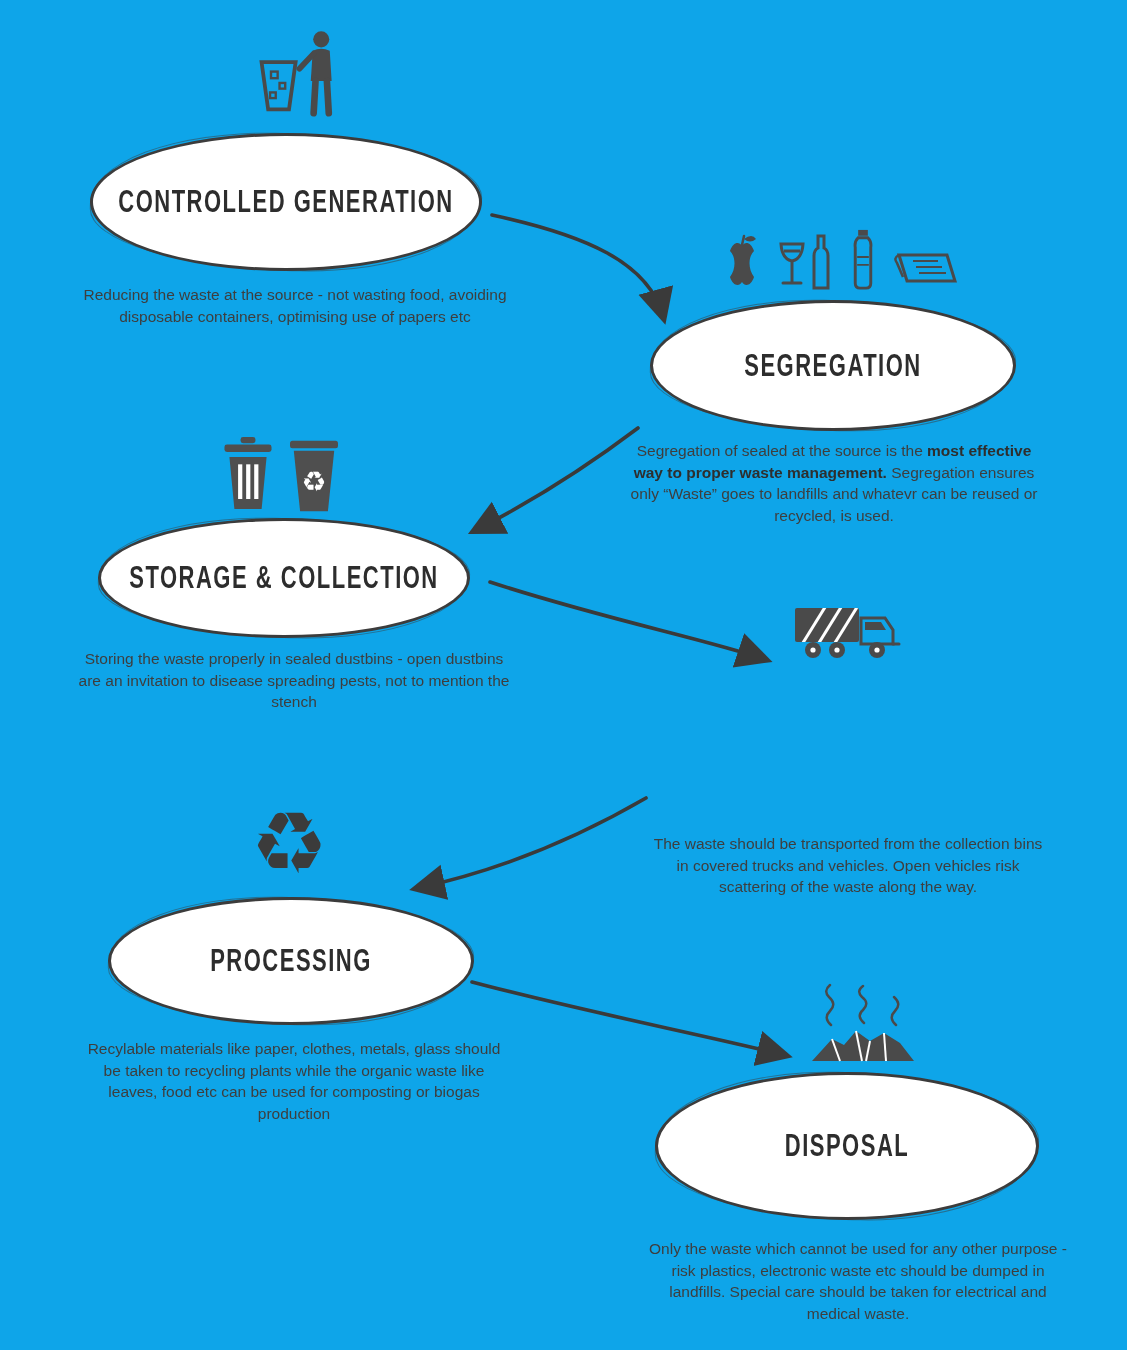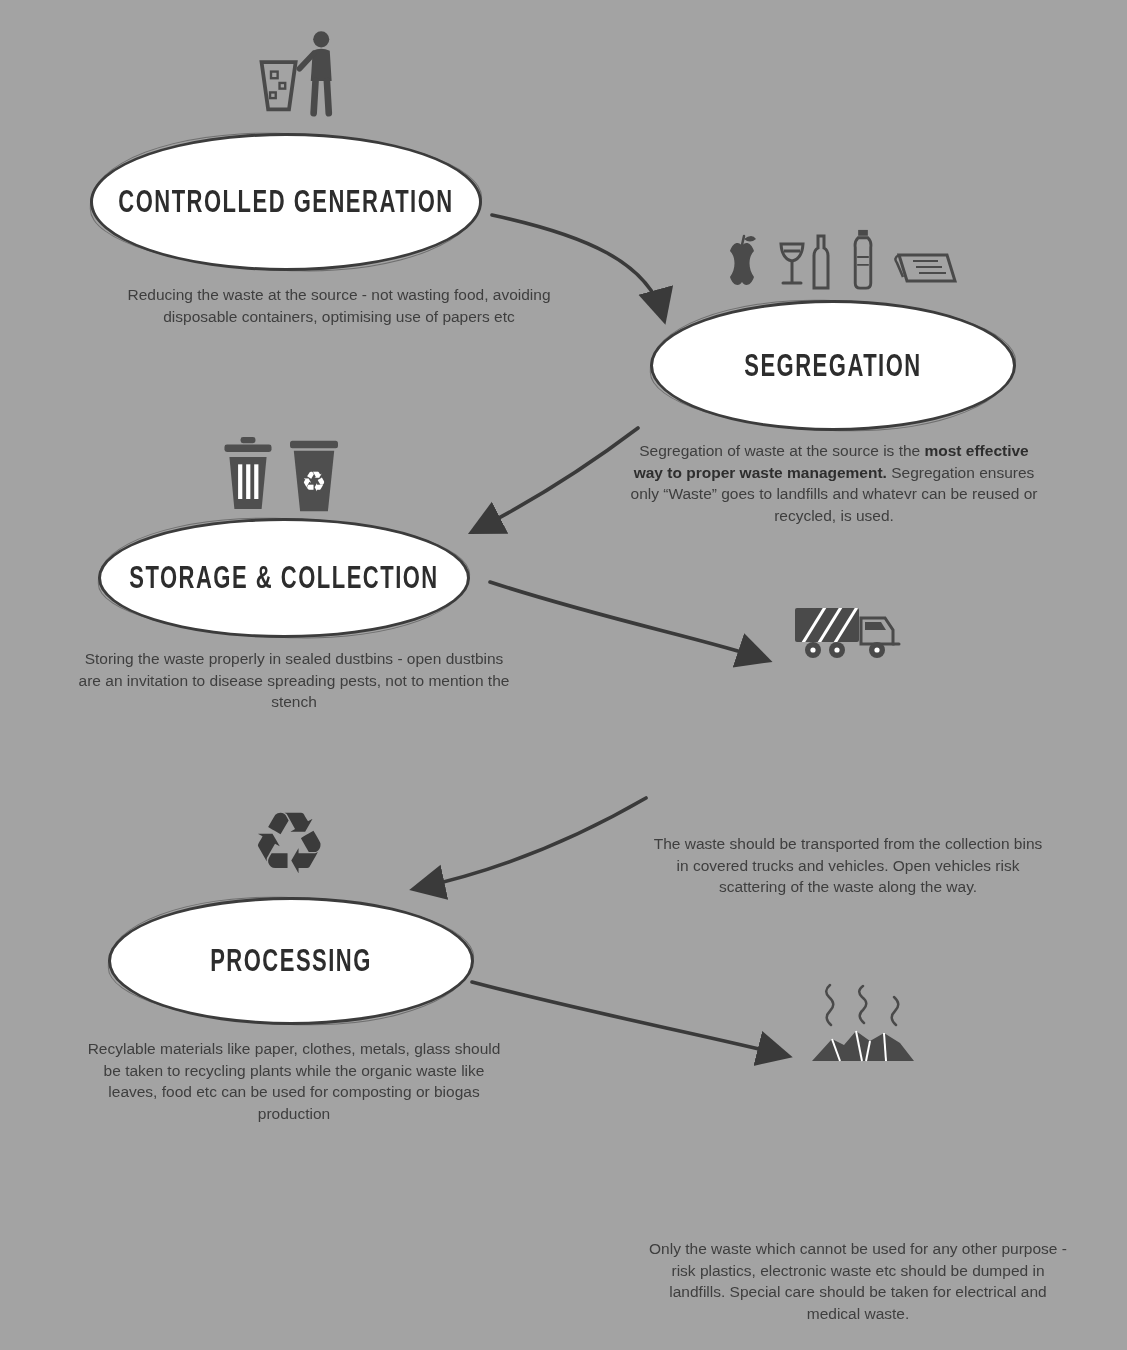--- a/index.html
+++ b/index.html
@@ -1,17 +1,17 @@
 <!DOCTYPE html>
 <html><head>
 <meta charset="utf-8">
 <style>
   html,body { margin:0; padding:0; background:#ffffff; }
   .canvas {
-    position:relative; width:1127px; height:1350px; background:#a3a3a3;
+    position:relative; width:1127px; height:1350px; background:#0ea5e9;
     font-family:"Liberation Sans", sans-serif; color:#3f3f3f; overflow:hidden;
   }
   .arrows { position:absolute; left:0; top:0; pointer-events:none; }
   .arrows path.flow { fill:none; stroke:#3a3a3a; stroke-width:3.6; stroke-linecap:round; }
 
   .ellipse {
     position:absolute; border:3px solid #3c3c3c; border-radius:50%;
     display:flex; align-items:center; justify-content:center; background:#fff;
   }
   .ellipse::before {
@@ -64,21 +64,21 @@
       <circle cx="72" cy="12" r="8.5" fill="#4a4a4a"></circle>
       <path d="M63 24 Q72 20 81 24 L83 56 H61 Z" fill="#4a4a4a"></path>
       <path d="M64 27 L49 43" stroke="#4a4a4a" stroke-width="6" stroke-linecap="round"></path>
       <path d="M66 56 L64 90" stroke="#4a4a4a" stroke-width="7" stroke-linecap="round"></path>
       <path d="M78 56 L80 90" stroke="#4a4a4a" stroke-width="7" stroke-linecap="round"></path>
     </svg>
   </div>
   <div class="ellipse" style="left:90px; top:133px; width:386px; height:132px;">
     <span class="title">CONTROLLED GENERATION</span>
   </div>
-  <div class="desc" style="left:80px; top:284px; width:430px;margin-left:44px;">Reducing the waste at the source - not wasting food, avoiding disposable containers, optimising use of papers etc</div>
+  <div class="desc" style="left:80px; top:284px; width:430px;">Reducing the waste at the source - not wasting food, avoiding disposable containers, optimising use of papers etc</div>
 
   <div class="icon" style="left:722px; top:224px; width:252px; height:68px; display:flex; align-items:flex-end; gap:14px;">
     <svg width="40" height="60" viewBox="0 0 40 58">
       <path d="M8 18 C11 9 17 8 20 13 C23 8 29 9 32 18 C26 24 26 36 32 44 C29 53 23 54 20 49 C17 54 11 53 8 44 C14 36 14 24 8 18 Z" fill="#4a4a4a"></path>
       <path d="M20 12 L22 3" stroke="#4a4a4a" stroke-width="2.5" stroke-linecap="round"></path>
       <path d="M22 6 Q30 0 34 6 Q28 11 22 6 Z" fill="#4a4a4a"></path>
     </svg>
     <svg width="58" height="66" viewBox="0 0 58 66">
       <path d="M38 62 V30 Q38 24 42 22 V10 H48 V22 Q52 24 52 30 V62 Z" fill="none" stroke="#4a4a4a" stroke-width="3"></path>
       <path d="M5 18 H27 Q26 33 16 35 Q6 33 5 18 Z" fill="none" stroke="#4a4a4a" stroke-width="3"></path>
@@ -94,21 +94,21 @@
     <svg width="70" height="48" viewBox="0 0 70 46">
       <path d="M7 10 H55 L63 36 H15 Z" fill="none" stroke="#4a4a4a" stroke-width="3"></path>
       <path d="M7 10 Q1 13 5 18 L11 32" fill="none" stroke="#4a4a4a" stroke-width="2.5"></path>
       <path d="M21 16 H46 M24 22 H50 M27 28 H54" stroke="#4a4a4a" stroke-width="2.2"></path>
     </svg>
   </div>
   <div class="ellipse" style="left:650px; top:300px; width:360px; height:125px;align-items:center;">
     <span class="title">SEGREGATION</span>
   </div>
   <div class="desc" style="left:630px; top:440px; width:408px;">
-    <span>Segregation of waste at the source is the </span><b>most effective way to proper waste management.</b><span> Segregation ensures only “Waste” goes to landfills and whatevr can be reused or recycled, is used.</span>
+    <span>Segregation of sealed at the source is the </span><b>most effective way to proper waste management.</b><span> Segregation ensures only “Waste” goes to landfills and whatevr can be reused or recycled, is used.</span>
   </div>
 
   <div class="icon" style="left:222px; top:430px; width:140px; height:82px; display:flex; align-items:flex-end; gap:16px;">
     <svg width="52" height="78" viewBox="0 0 42 58">
       <rect x="15" y="0" width="12" height="5" rx="2" fill="#4f4f4f"></rect>
       <rect x="2" y="6" width="38" height="6" rx="2" fill="#4f4f4f"></rect>
       <path d="M6 16 L10 58 H32 L36 16 Z" fill="#4f4f4f"></path>
       <rect x="13" y="22" width="3.4" height="28" fill="#ffffff"></rect>
       <rect x="19.5" y="22" width="3.4" height="28" fill="#ffffff"></rect>
       <rect x="26" y="22" width="3.4" height="28" fill="#ffffff"></rect>
@@ -165,15 +165,18 @@
       </g>
       <path d="M6 78 L26 56 L38 62 L50 48 L64 58 L78 50 L94 60 L108 78 Z" fill="#4a4a4a"></path>
       <g stroke="#ffffff" stroke-width="2">
         <path d="M26 56 L34 78"></path>
           <path d="M50 48 L56 78"></path>
         <path d="M64 58 L60 78"></path>
           <path d="M78 50 L80 78"></path>
       </g>
     </svg>
   </div>
+  <div class="ellipse" style="left:655px; top:1072px; width:378px; height:142px;">
+    <span class="title">DISPOSAL</span>
+  </div>
   <div class="desc" style="left:648px; top:1238px; width:420px;">Only the waste which cannot be used for any other purpose - risk plastics, electronic waste etc should be dumped in landfills. Special care should be taken for electrical and medical waste.</div>
 
 </div>
 
 </body></html>

